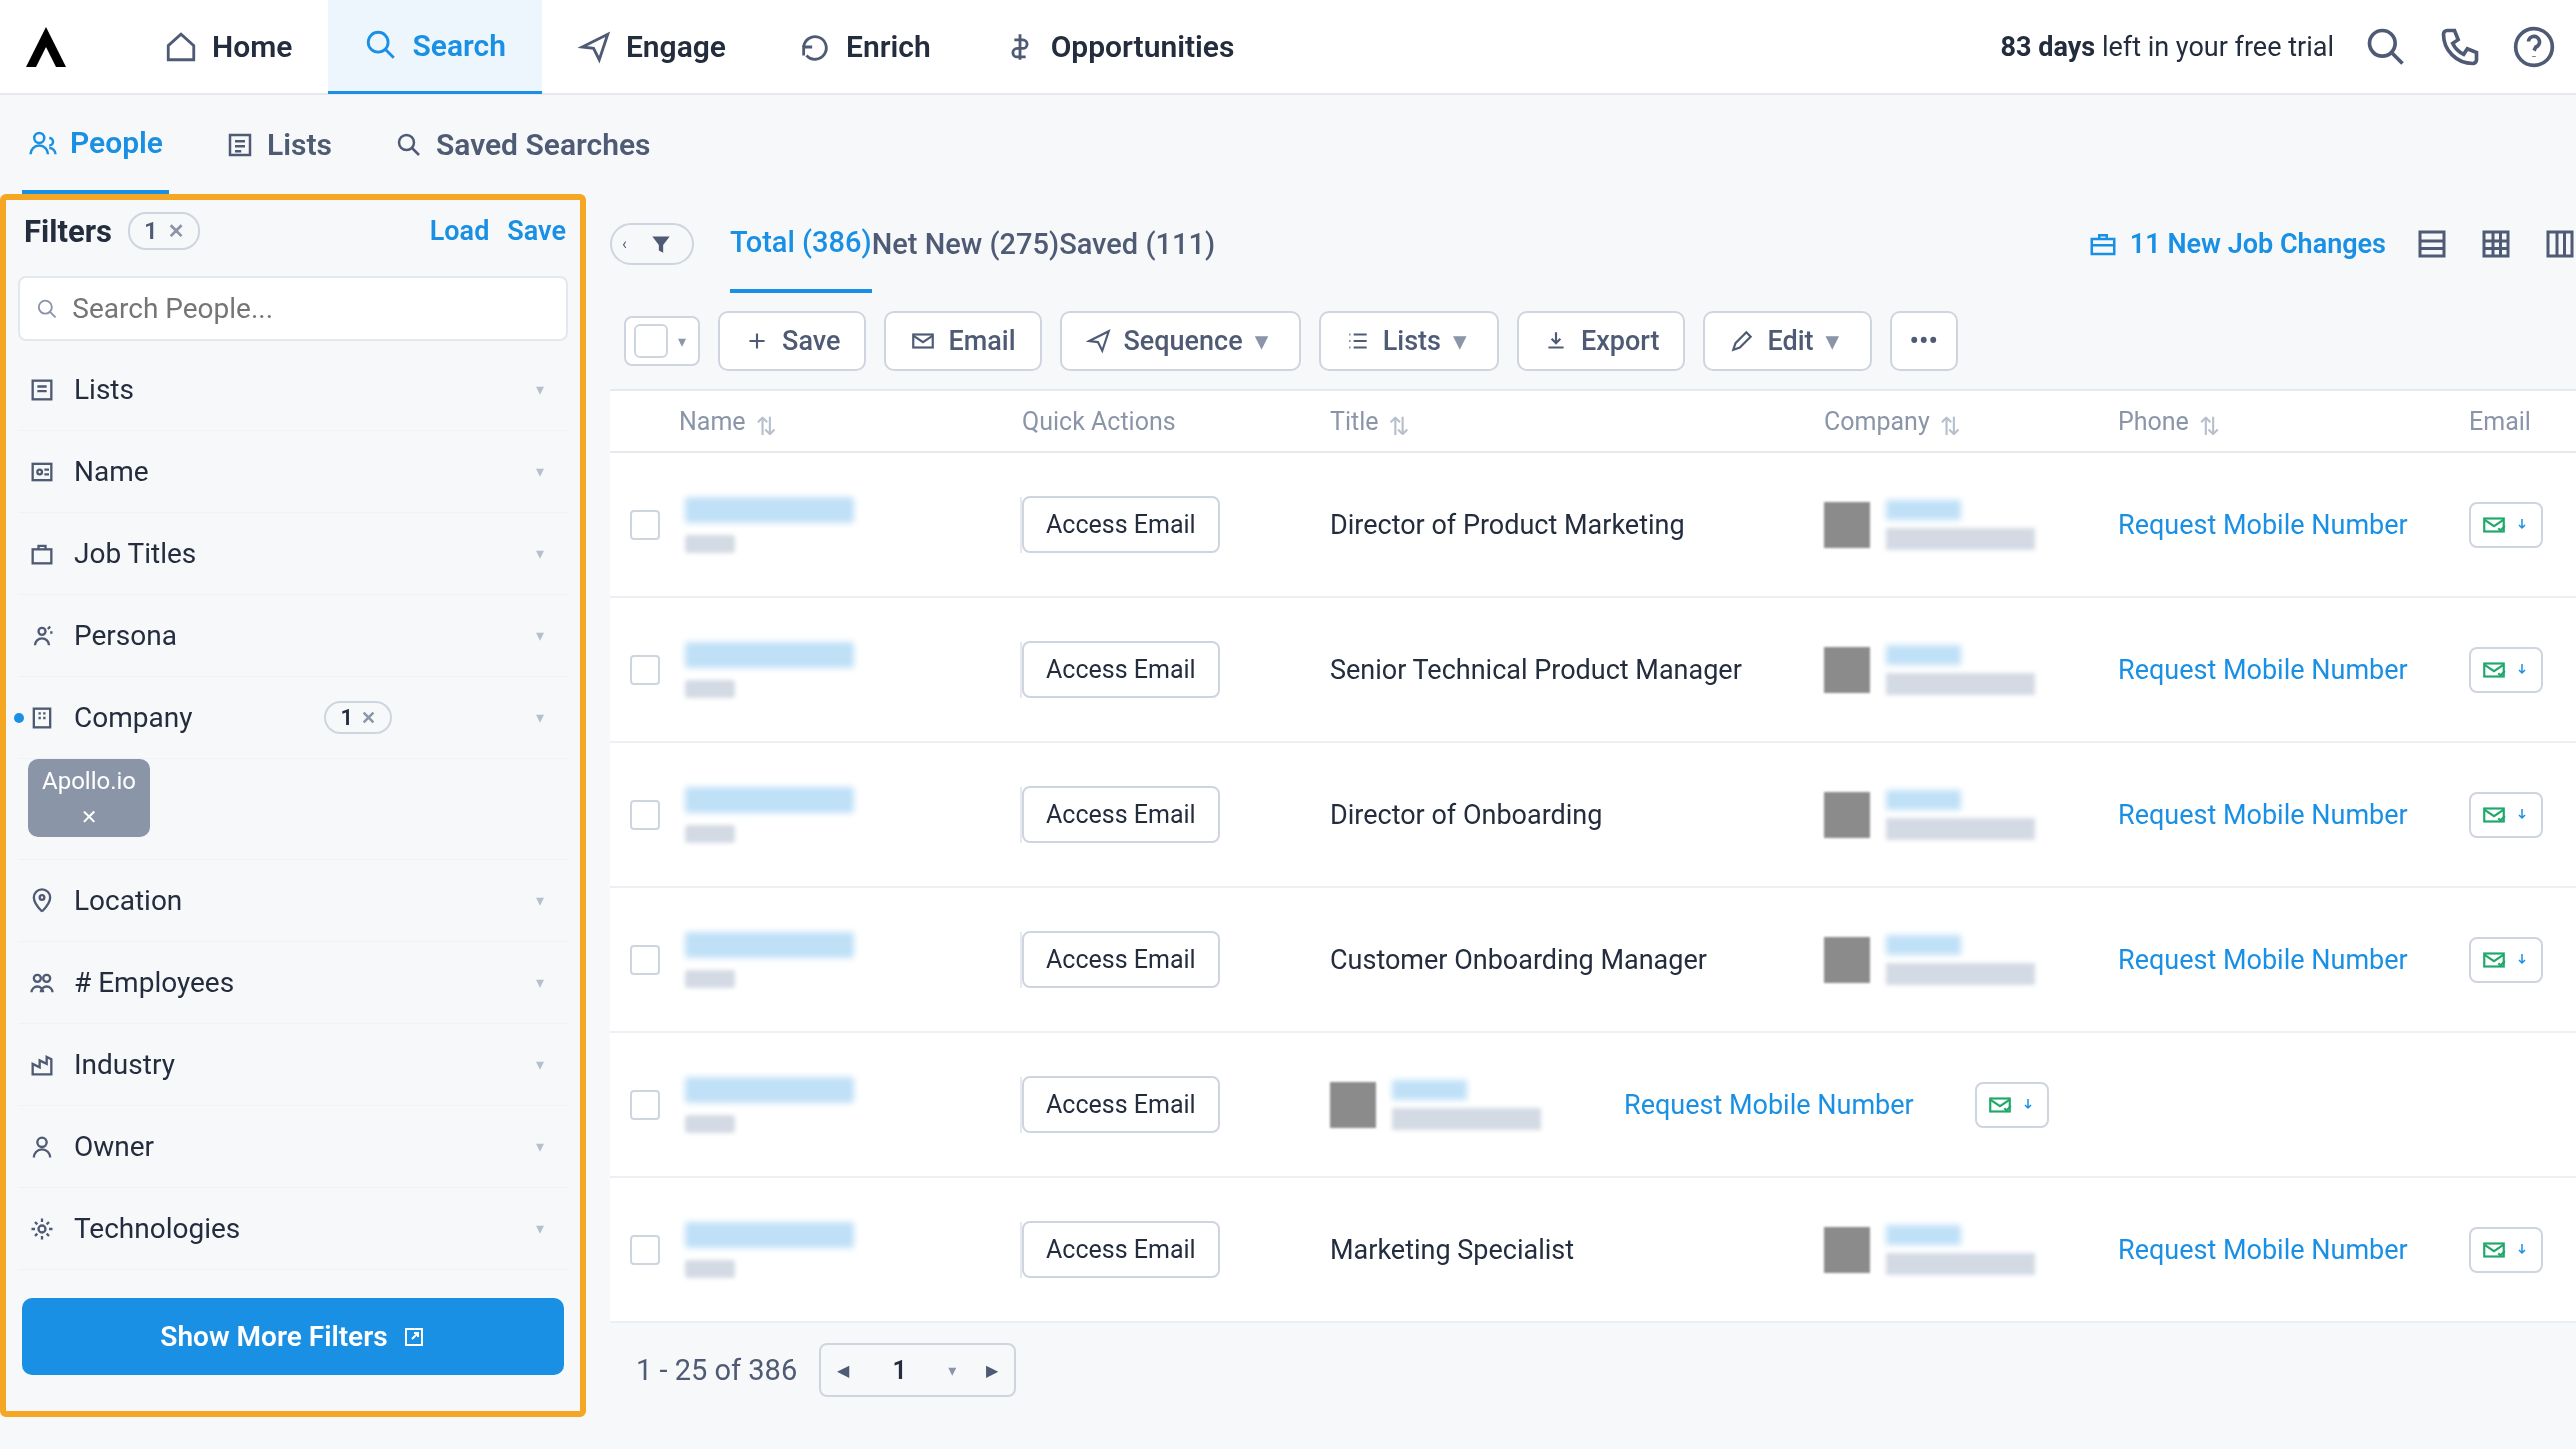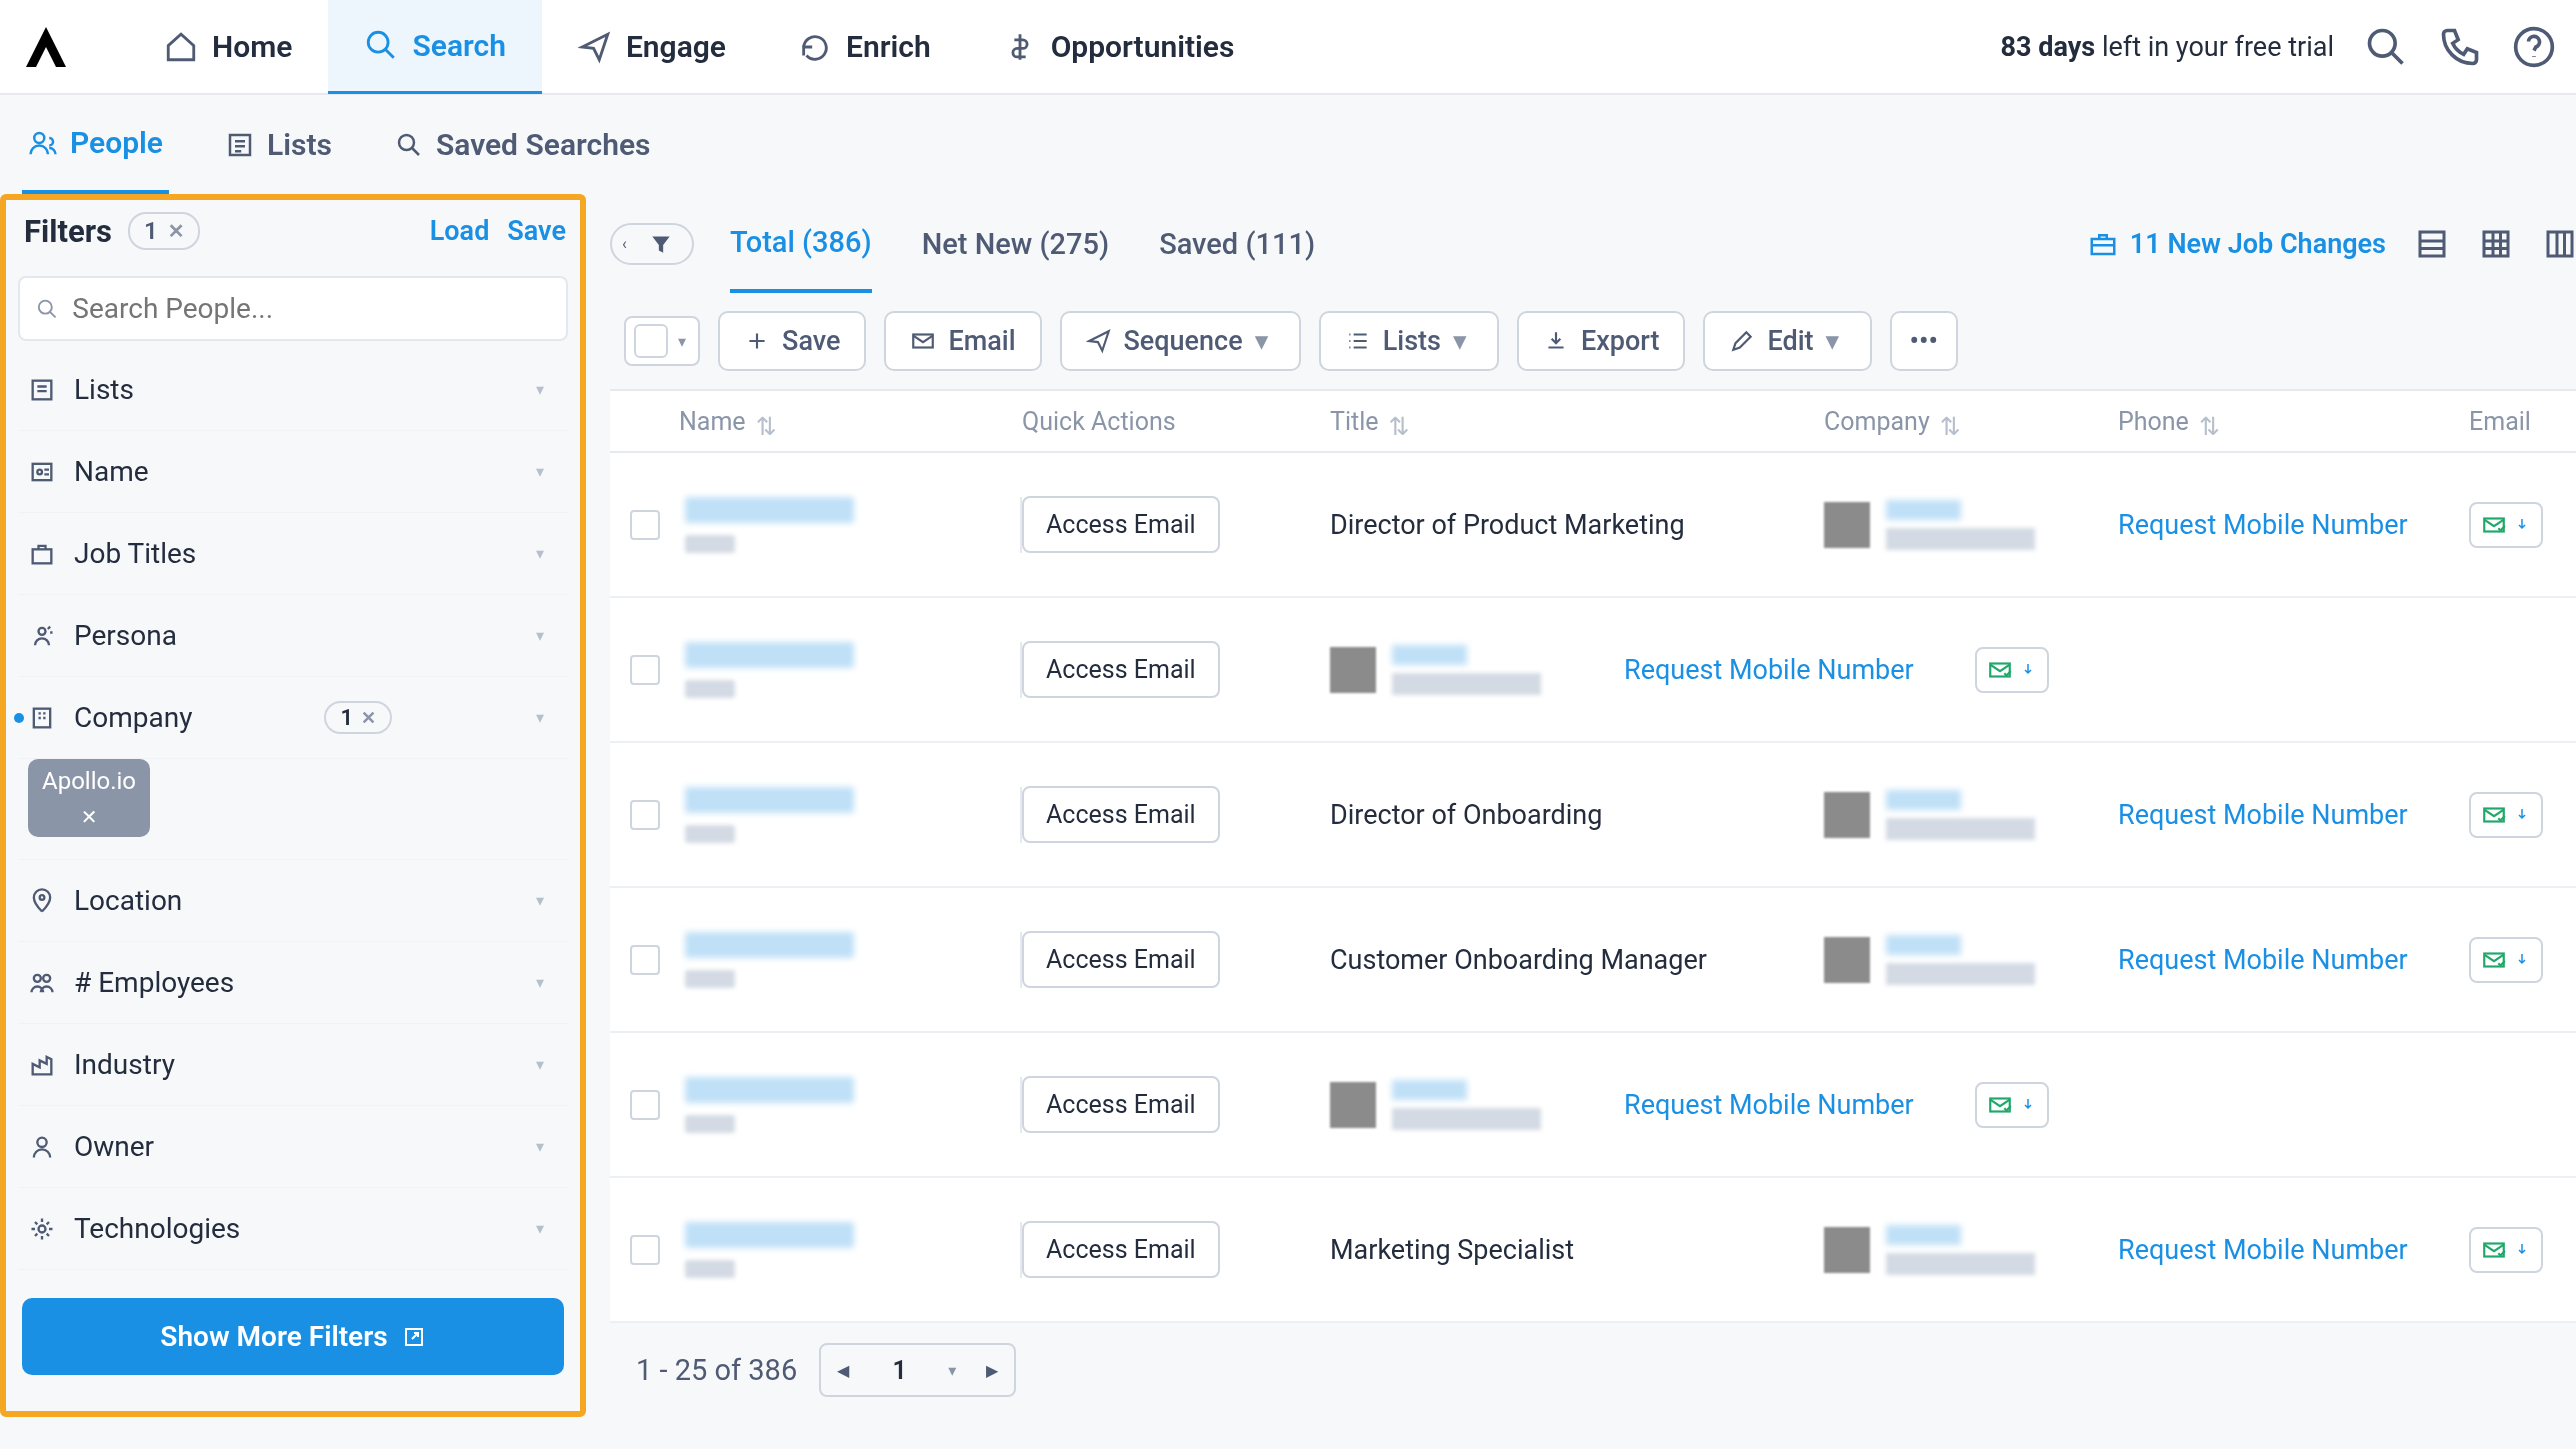--- a/index.html
+++ b/index.html
@@ -151,21 +151,21 @@
   height: 99px;
 }
 .ctb-back {
   display:flex; align-items:center;
   border:2px solid #cfd5df; border-radius:24px;
   padding:6px 18px 6px 10px; gap:6px;
   cursor:pointer;
 }
 .ctb-back .chev-l { color:#4f5b74; width:20px; }
 .ctb-back .filter-ico { color:#4f5b74; width:26px; height:26px; }
-.result-tabs { display:flex; margin-left:36px; gap:50px; height:100%; }
+.result-tabs { display:flex; margin-left:36px; height:100%; }
 .result-tab {
   font-size:29px; color:#4f5b74; font-weight:500;
   display:flex; align-items:center;
   cursor:pointer;
 }
 .result-tab.active { color:#1a90e5; border-bottom:4px solid #1a90e5; }
 .ctb-right { margin-left:auto; display:flex; align-items:center; gap:28px; padding-right:10px;}
 .job-changes {
   color:#1a90e5; font-size:27px; font-weight:600;
   display:flex; align-items:center; gap:12px; cursor:pointer;
@@ -656,20 +656,21 @@
     <div class="row-cb">
               <div class="cb"></div>
             </div>
     <div class="row-name">
       <div class="blur-name"></div>
       <div class="blur-sub"></div>
     </div>
     <div class="row-qa">
       <button class="access-btn">Access Email</button>
     </div>
+    <div class="row-title">Senior Technical Product Manager</div>
     <div class="row-company">
       <div class="company-logo"></div>
       <div class="company-blur">
         <div class="company-b1"></div>
         <div class="company-b2"></div>
       </div>
     </div>
     <div class="row-phone"><span class="rmn">Request Mobile Number</span></div>
     <div class="row-email">
       <div class="email-btn">

